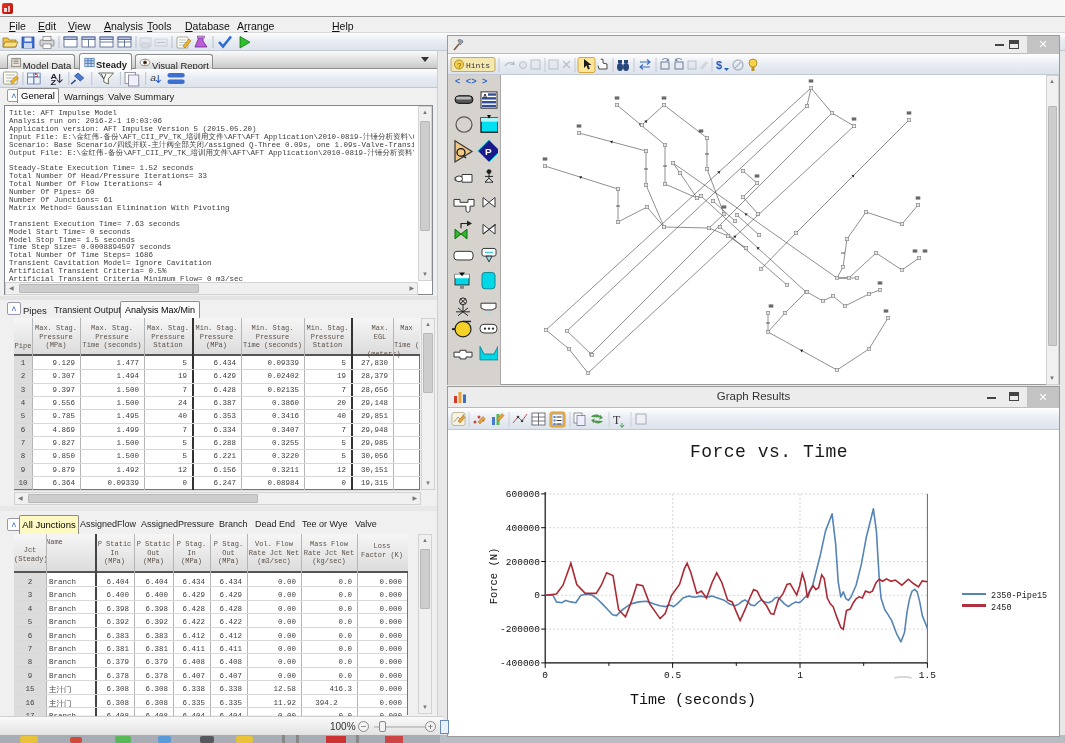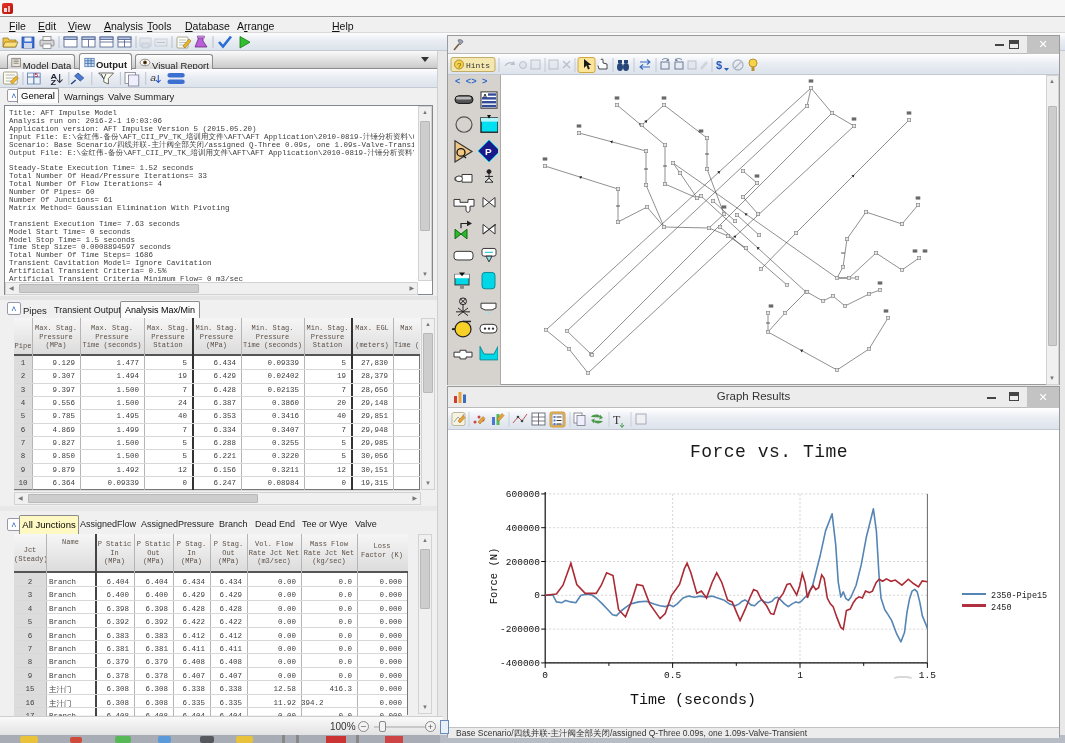--- a/index.html
+++ b/index.html
@@ -98,21 +98,21 @@
       </svg>
    <span style="font-size:9.5px;margin-left:12px;">Model Data</span></div>
  <div class="tab tabsel" style="left:79px;top:2px;width:53px;height:17px;z-index:2;">
    <svg class="abs" style="left:4px;top:3px;" width="11" height="11" viewBox="0 0 13 12">
         <rect x="1" y="1" width="11" height="10" fill="#cfe0f2" stroke="#3c6ca8" stroke-width=".8"></rect>
         <line x1="1" y1="4" x2="12" y2="4" stroke="#3c6ca8"></line>
         <line x1="1" y1="7" x2="12" y2="7" stroke="#3c6ca8"></line>
         <line x1="4.7" y1="1" x2="4.7" y2="11" stroke="#3c6ca8"></line>
         <line x1="8.4" y1="1" x2="8.4" y2="11" stroke="#3c6ca8"></line>
       </svg>
-   <span style="font-size:9.5px;font-weight:bold;margin-left:12px;">Output</span></div>
+   <span style="font-size:9.5px;font-weight:bold;margin-left:12px;">Steady</span></div>
  <div class="tab" style="left:135px;top:3px;width:78px;height:15px;">
    <svg class="abs" style="left:3px;top:3px;" width="12" height="9" viewBox="0 0 14 11">
         <ellipse cx="7" cy="5.5" rx="6" ry="4" fill="#fff" stroke="#555" stroke-width=".8"></ellipse>
         <circle cx="7" cy="5.5" r="2.4" fill="#7a4a12"></circle>
         <circle cx="7" cy="5.5" r="1.1" fill="#111"></circle>
       </svg>
    <span style="font-size:9.5px;margin-left:13px;">Visual Report</span></div>
  <div class="abs" style="right:8px;top:6px;width:0;height:0;border-left:4px solid transparent;border-right:4px solid transparent;border-top:5px solid #333;"></div>
 </div>
 <div class="abs tbar" style="left:0;top:69px;width:437px;height:19px;border-bottom:1px solid #c3c9d2;">
@@ -199,21 +199,21 @@
 <div class="abs" style="left:0;top:318px;width:437px;height:188px;background:#f0f0f0;">
     <div class="abs" style="left:14px;top:0;width:406px;height:171.5px;background:#fff;border:1px solid #777;"></div>
     <div class="abs" style="left:14px;top:0;width:406px;height:38px;background:linear-gradient(#f6f6f6,#dcdcdc);border-bottom:2px solid #555;"></div>
     <div class="abs mono" style="left:14px;top:24px;width:18px;font-size:7px;line-height:8.6px;color:#5d5148;text-align:center;">Pipe</div>
     <div class="abs mono" style="left:32px;top:6px;width:48px;font-size:7px;line-height:8.6px;color:#5d5148;text-align:center;">Max. Stag.<br>Pressure<br>(MPa)</div>
     <div class="abs mono" style="left:80px;top:6px;width:64px;font-size:7px;line-height:8.6px;color:#5d5148;text-align:center;">Max. Stag.<br>Pressure<br>Time (seconds)</div>
     <div class="abs mono" style="left:144px;top:6px;width:48px;font-size:7px;line-height:8.6px;color:#5d5148;text-align:center;">Max. Stag.<br>Pressure<br>Station</div>
     <div class="abs mono" style="left:192px;top:6px;width:49px;font-size:7px;line-height:8.6px;color:#5d5148;text-align:center;">Min. Stag.<br>Pressure<br>(MPa)</div>
     <div class="abs mono" style="left:241px;top:6px;width:63px;font-size:7px;line-height:8.6px;color:#5d5148;text-align:center;">Min. Stag.<br>Pressure<br>Time (seconds)</div>
     <div class="abs mono" style="left:304px;top:6px;width:47px;font-size:7px;line-height:8.6px;color:#5d5148;text-align:center;">Min. Stag.<br>Pressure<br>Station</div>
-    <div class="abs mono" style="left:351px;top:6px;width:42px;font-size:7px;line-height:8.6px;color:#5d5148;text-align:center;">Max. EGL<br> <br>(meters)</div>
+    <div class="abs mono" style="left:351px;top:6px;width:42px;font-size:7px;line-height:8.6px;color:#5d5148;text-align:center;padding-left:16px;">Max. EGL<br> <br>(meters)</div>
     <div class="abs mono" style="left:393px;top:6px;width:27px;font-size:7px;line-height:8.6px;color:#5d5148;text-align:center;">Max<br> <br>Time (</div>
     <div class="abs" style="left:14px;top:38px;width:18px;height:132.5px;background:#dcdcdc;"></div>
     <div class="abs" style="left:32px;top:0;width:1px;height:171.5px;background:#b5b5b5;"></div>
     <div class="abs" style="left:80px;top:0;width:1px;height:171.5px;background:#b5b5b5;"></div>
     <div class="abs" style="left:144px;top:0;width:1px;height:171.5px;background:#b5b5b5;"></div>
     <div class="abs" style="left:192px;top:0;width:1px;height:171.5px;background:#b5b5b5;"></div>
     <div class="abs" style="left:241px;top:0;width:1px;height:171.5px;background:#b5b5b5;"></div>
     <div class="abs" style="left:304px;top:0;width:1px;height:171.5px;background:#b5b5b5;"></div>
     <div class="abs" style="left:351px;top:0;width:1px;height:171.5px;background:#b5b5b5;"></div>
     <div class="abs" style="left:393px;top:0;width:1px;height:171.5px;background:#b5b5b5;"></div>
@@ -327,21 +327,21 @@
  <div class="abs" style="left:141px;top:8px;font-size:9px;color:#222;">AssignedPressure</div>
  <div class="abs" style="left:219px;top:8px;font-size:9px;color:#222;">Branch</div>
  <div class="abs" style="left:255px;top:8px;font-size:9px;color:#222;">Dead End</div>
  <div class="abs" style="left:302px;top:8px;font-size:9px;color:#222;">Tee or Wye</div>
  <div class="abs" style="left:355px;top:8px;font-size:9px;color:#222;">Valve</div>
 </div>
 <div class="abs" style="left:0;top:534px;width:437px;height:182px;background:#f0f0f0;overflow:hidden;">
     <div class="abs" style="left:14px;top:0;width:394px;height:181px;background:#fff;border:1px solid #777;border-bottom:none;"></div>
     <div class="abs" style="left:14px;top:0;width:394px;height:39px;background:linear-gradient(#f6f6f6,#dcdcdc);border-bottom:2px solid #555;"></div>
     <div class="abs mono" style="left:14px;top:12px;width:32px;font-size:7px;line-height:8.6px;color:#5d5148;text-align:center;">Jct<br>(Steady)</div>
-    <div class="abs mono" style="left:46px;top:4px;width:49px;font-size:7px;line-height:8.6px;color:#5d5148;text-align:center;">Name</div>
+    <div class="abs mono" style="left:46px;top:4px;width:49px;font-size:7px;line-height:8.6px;color:#5d5148;text-align:left;">Name</div>
     <div class="abs mono" style="left:95px;top:6px;width:39px;font-size:7px;line-height:8.6px;color:#5d5148;text-align:center;">P Static<br>In<br>(MPa)</div>
     <div class="abs mono" style="left:134px;top:6px;width:39px;font-size:7px;line-height:8.6px;color:#5d5148;text-align:center;">P Static<br>Out<br>(MPa)</div>
     <div class="abs mono" style="left:173px;top:6px;width:37px;font-size:7px;line-height:8.6px;color:#5d5148;text-align:center;">P Stag.<br>In<br>(MPa)</div>
     <div class="abs mono" style="left:210px;top:6px;width:37px;font-size:7px;line-height:8.6px;color:#5d5148;text-align:center;">P Stag.<br>Out<br>(MPa)</div>
     <div class="abs mono" style="left:247px;top:6px;width:54px;font-size:7px;line-height:8.6px;color:#5d5148;text-align:center;">Vol. Flow<br>Rate Jct Net<br>(m3/sec)</div>
     <div class="abs mono" style="left:301px;top:6px;width:56px;font-size:7px;line-height:8.6px;color:#5d5148;text-align:center;">Mass Flow<br>Rate Jct Net<br>(kg/sec)</div>
     <div class="abs mono" style="left:357px;top:8px;width:50px;font-size:7px;line-height:8.6px;color:#5d5148;text-align:center;">Loss<br>Factor (K)</div>
     <div class="abs" style="left:14px;top:39px;width:32px;height:143.0px;background:#dcdcdc;"></div>
     <div class="abs" style="left:46px;top:0;width:1px;height:182px;background:#b5b5b5;"></div>
     <div class="abs" style="left:95px;top:0;width:1px;height:182px;background:#b5b5b5;"></div>
@@ -443,21 +443,21 @@
     <div class="abs mono" style="left:301px;top:151.2px;width:51px;font-size:7.5px;color:#3d3d3d;text-align:right;">416.3</div>
     <div class="abs mono" style="left:357px;top:151.2px;width:45px;font-size:7.5px;color:#3d3d3d;text-align:right;">0.000</div>
     <div class="abs" style="left:15px;top:173.0px;width:392px;height:1px;background:#d8d8d8;"></div>
     <div class="abs mono" style="left:14px;top:164.6px;width:32px;font-size:7.5px;color:#3d3d3d;text-align:center;">16</div>
     <div class="abs mono" style="left:49px;top:164.6px;width:44px;font-size:7.5px;color:#3d3d3d;">主汁门</div>
     <div class="abs mono" style="left:95px;top:164.6px;width:34px;font-size:7.5px;color:#3d3d3d;text-align:right;">6.308</div>
     <div class="abs mono" style="left:134px;top:164.6px;width:34px;font-size:7.5px;color:#3d3d3d;text-align:right;">6.308</div>
     <div class="abs mono" style="left:173px;top:164.6px;width:32px;font-size:7.5px;color:#3d3d3d;text-align:right;">6.335</div>
     <div class="abs mono" style="left:210px;top:164.6px;width:32px;font-size:7.5px;color:#3d3d3d;text-align:right;">6.335</div>
     <div class="abs mono" style="left:247px;top:164.6px;width:49px;font-size:7.5px;color:#3d3d3d;text-align:right;">11.92</div>
-    <div class="abs mono" style="left:301px;top:164.6px;width:51px;font-size:7.5px;color:#3d3d3d;text-align:left;">394.2</div>
+    <div class="abs mono" style="left:301px;top:164.6px;width:51px;font-size:7.5px;color:#3d3d3d;text-align:center;">394.2</div>
     <div class="abs mono" style="left:357px;top:164.6px;width:45px;font-size:7.5px;color:#3d3d3d;text-align:right;">0.000</div>
     <div class="abs mono" style="left:14px;top:178.0px;width:32px;font-size:7.5px;color:#3d3d3d;text-align:center;">17</div>
     <div class="abs mono" style="left:49px;top:178.0px;width:44px;font-size:7.5px;color:#3d3d3d;">Branch</div>
     <div class="abs mono" style="left:95px;top:178.0px;width:34px;font-size:7.5px;color:#3d3d3d;text-align:right;">6.408</div>
     <div class="abs mono" style="left:134px;top:178.0px;width:34px;font-size:7.5px;color:#3d3d3d;text-align:right;">6.408</div>
     <div class="abs mono" style="left:173px;top:178.0px;width:32px;font-size:7.5px;color:#3d3d3d;text-align:right;">6.404</div>
     <div class="abs mono" style="left:210px;top:178.0px;width:32px;font-size:7.5px;color:#3d3d3d;text-align:right;">6.404</div>
     <div class="abs mono" style="left:247px;top:178.0px;width:49px;font-size:7.5px;color:#3d3d3d;text-align:right;">0.00</div>
     <div class="abs mono" style="left:301px;top:178.0px;width:51px;font-size:7.5px;color:#3d3d3d;text-align:right;">0.0</div>
     <div class="abs mono" style="left:357px;top:178.0px;width:45px;font-size:7.5px;color:#3d3d3d;text-align:right;">0.000</div>
@@ -937,16 +937,13 @@
     <div class="abs mono" style="left:204.6px;top:282.9px;width:40px;text-align:center;font-size:9.5px;color:#111;">0.5</div>
     <div class="abs mono" style="left:332.0px;top:282.9px;width:40px;text-align:center;font-size:9.5px;color:#111;">1</div>
     <div class="abs mono" style="left:459.4px;top:282.9px;width:40px;text-align:center;font-size:9.5px;color:#111;">1.5</div>
     <div class="abs mono" style="left:145px;top:305px;width:200px;text-align:center;font-size:15px;color:#111;">Time (seconds)</div>
     <div class="abs mono" style="left:-10px;top:183.4px;width:112px;text-align:center;font-size:10.5px;color:#111;transform:rotate(-90deg);transform-origin:center;">Force (N)</div>
     <div class="abs" style="left:514px;top:197px;width:96px;">
  <div style="height:12px;"><span style="display:inline-block;width:24px;height:2px;background:#5585b5;vertical-align:3px;"></span><span class="mono" style="font-size:8.5px;color:#222;">&nbsp;2350-Pipe15</span></div>
  <div style="height:12px;"><span style="display:inline-block;width:24px;height:2.6px;background:#b03040;vertical-align:3px;"></span><span class="mono" style="font-size:8.5px;color:#222;">&nbsp;2450</span></div>
 </div>
     <div class="abs" style="left:444px;top:289px;width:22px;height:9px;border:2px solid #d8d8d8;border-radius:50%/70%;border-bottom-color:transparent;border-left-color:transparent;border-right-color:transparent;"></div>
-    <div class="abs" style="left:0;top:340px;width:611px;height:11px;background:#ececec;border-top:1px solid #c2c2c2;">
- <div class="abs" style="left:8px;top:0px;font-size:8.5px;color:#333;">Base Scenario/四线并联-主汁阀全部关闭/assigned Q-Three 0.09s, one 1.09s-Valve-Transient</div>
-</div>
   </div>
 <div class="abs" style="left:440px;top:720px;width:9px;height:14px;background:#e8f0fa;border:1px solid #6a8ab8;"></div>
 </body></html>

